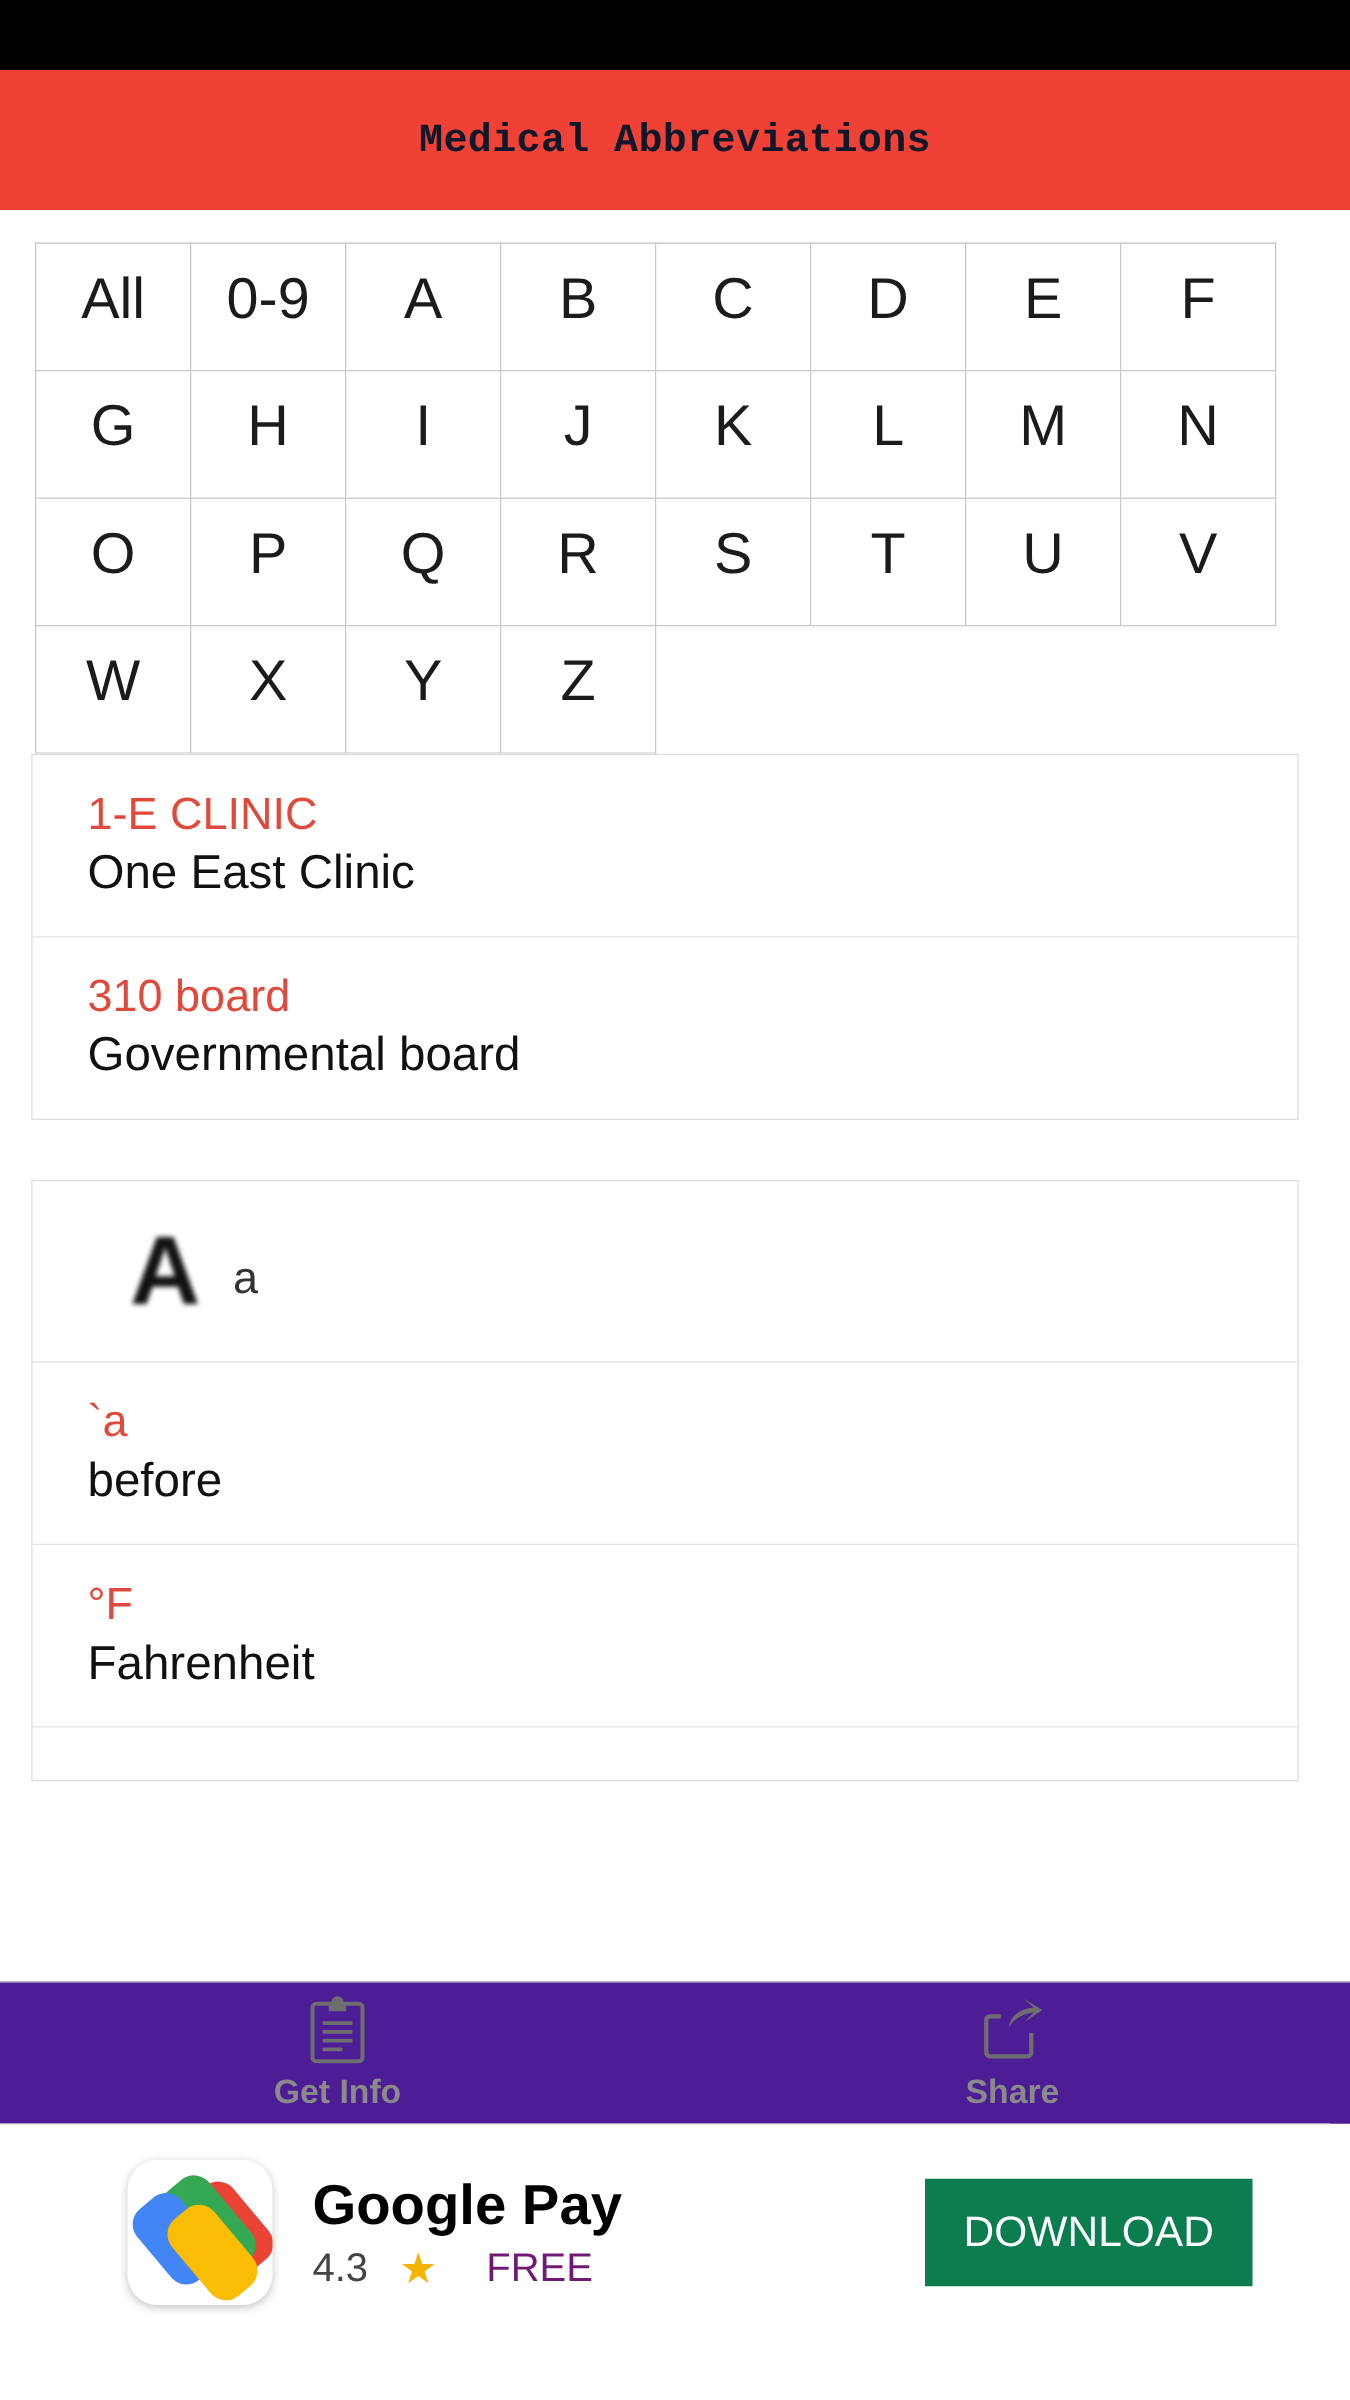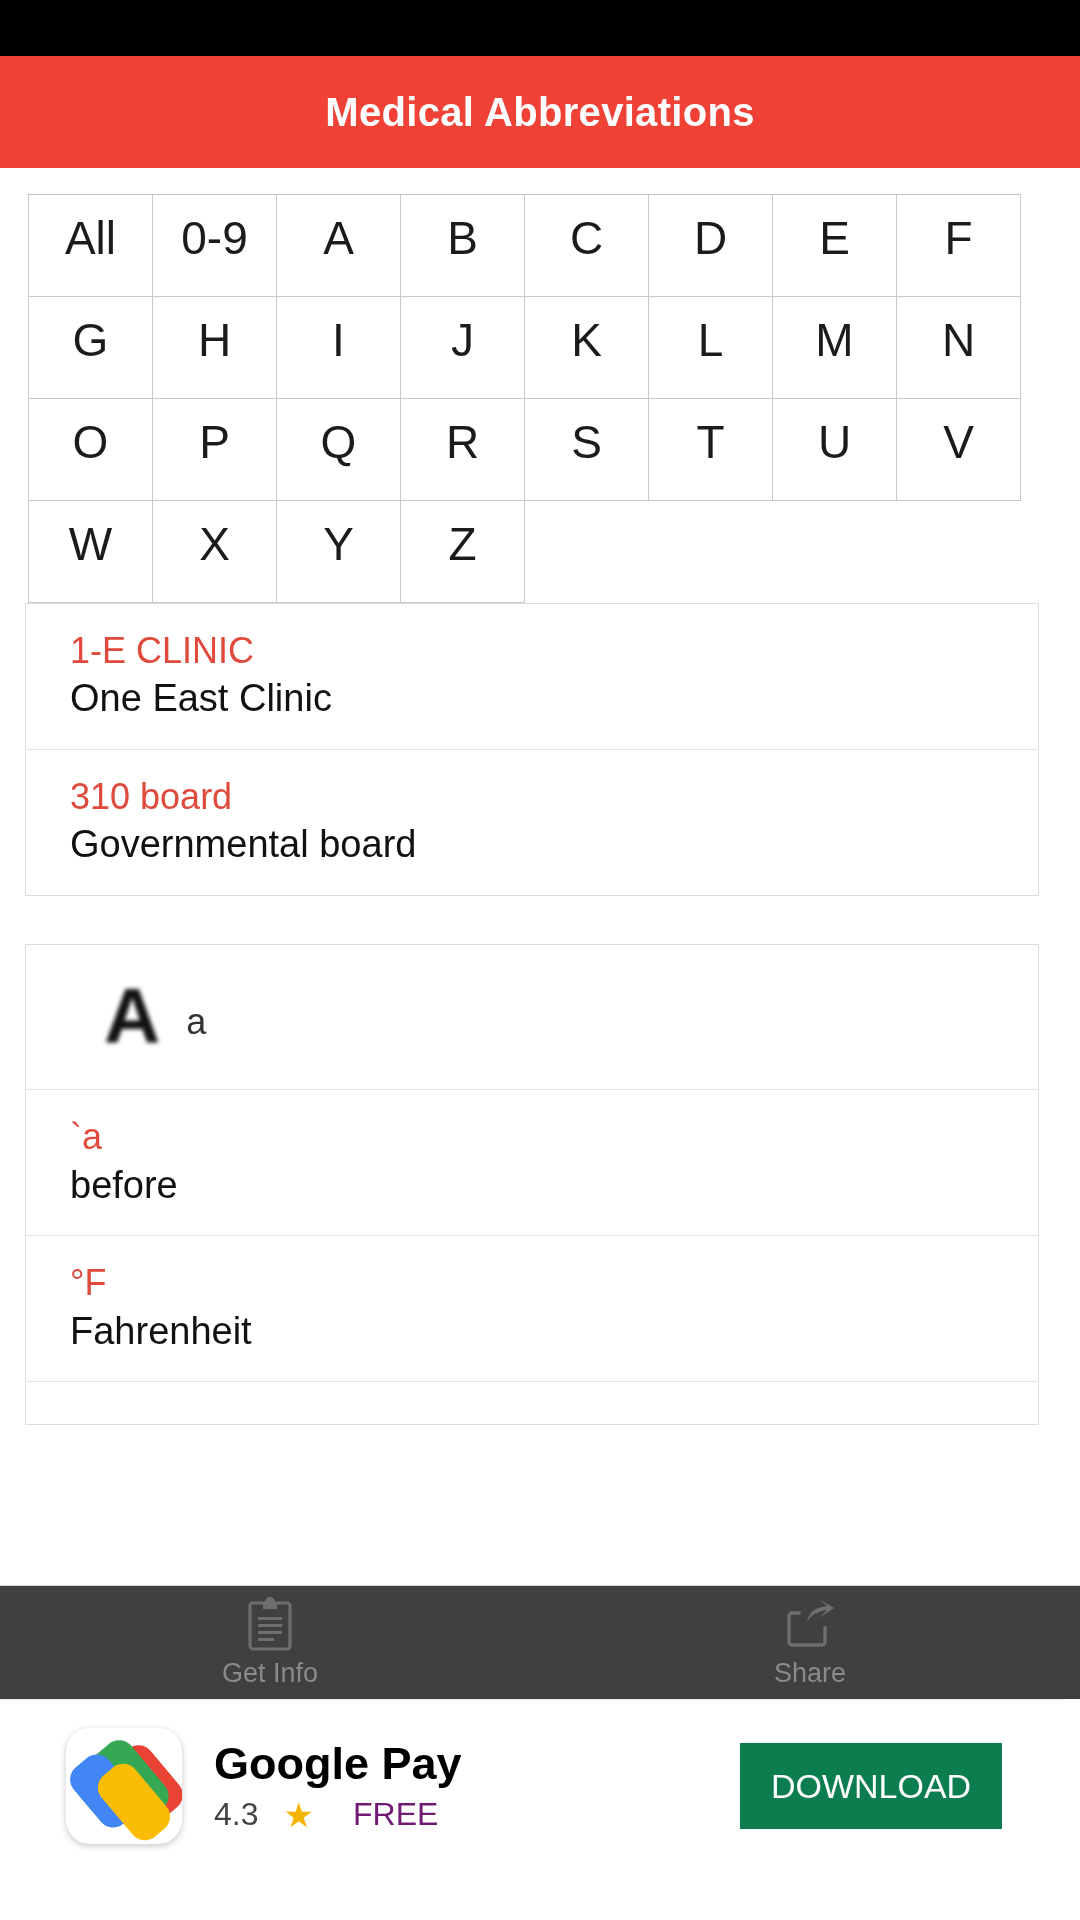--- a/index.html
+++ b/index.html
@@ -16,24 +16,25 @@
     background: #000000;
   }
 
   
   .app-header {
     width: 1080px; height: 112px;
     background: #ef4136;
     display: flex; align-items: center; justify-content: center;
   }
   .app-header-title {
-    color: #ffffff;
-    font-size: 40px;
+    color: #0f172a;
+    font-size: 32px;
     font-weight: bold;
     letter-spacing: 0.3px;
+    font-family: Liberation Mono, monospace;
   }
 
   
   .alpha-wrap {
     padding-top: 26px;
     padding-left: 28px;
   }
   .alpha-grid {
     width: 990px;
     border-collapse: collapse;
@@ -108,24 +109,25 @@
 
   .entry.clipped { padding-bottom: 10px; }
 
   
   .toolbar {
     position: absolute;
     left: 0;
     top: 1585px;
     width: 1080px;
     height: 114px;
-    background: #404040;
+    background: #4c1d95;
     border-top: 1px solid #d4d4d4;
     display: flex;
     align-items: center;
+    font-weight: bold;
   }
   .tool-item {
     flex: 1;
     display: flex;
     flex-direction: column;
     align-items: center;
     justify-content: center;
     gap: 6px;
   }
   .tool-icon { height: 56px; display: flex; align-items: center; justify-content: center; }
@@ -138,20 +140,21 @@
 
   
   .ad-banner {
     position: absolute;
     left: 0;
     top: 1699px;
     width: 1064px;
     height: 221px;
     background: #ffffff;
     border-top: 1px solid #eeeeee;
+    padding-left: 36px;
   }
   .ad-inner {
     display: flex;
     align-items: center;
     height: 160px;
     padding-left: 66px;
     padding-top: 12px;
   }
   .ad-logo {
     width: 116px; height: 116px;

